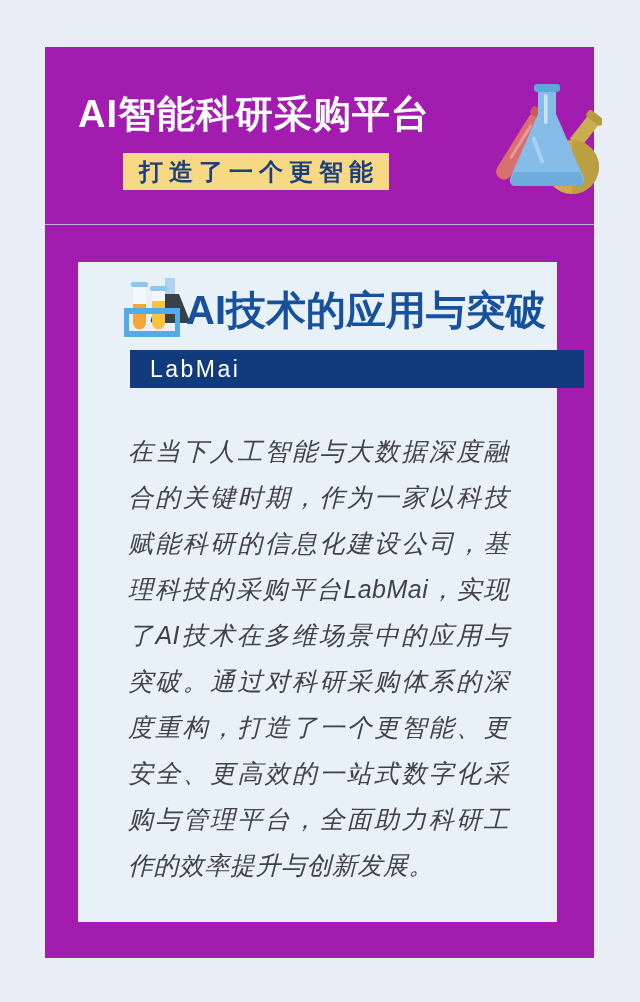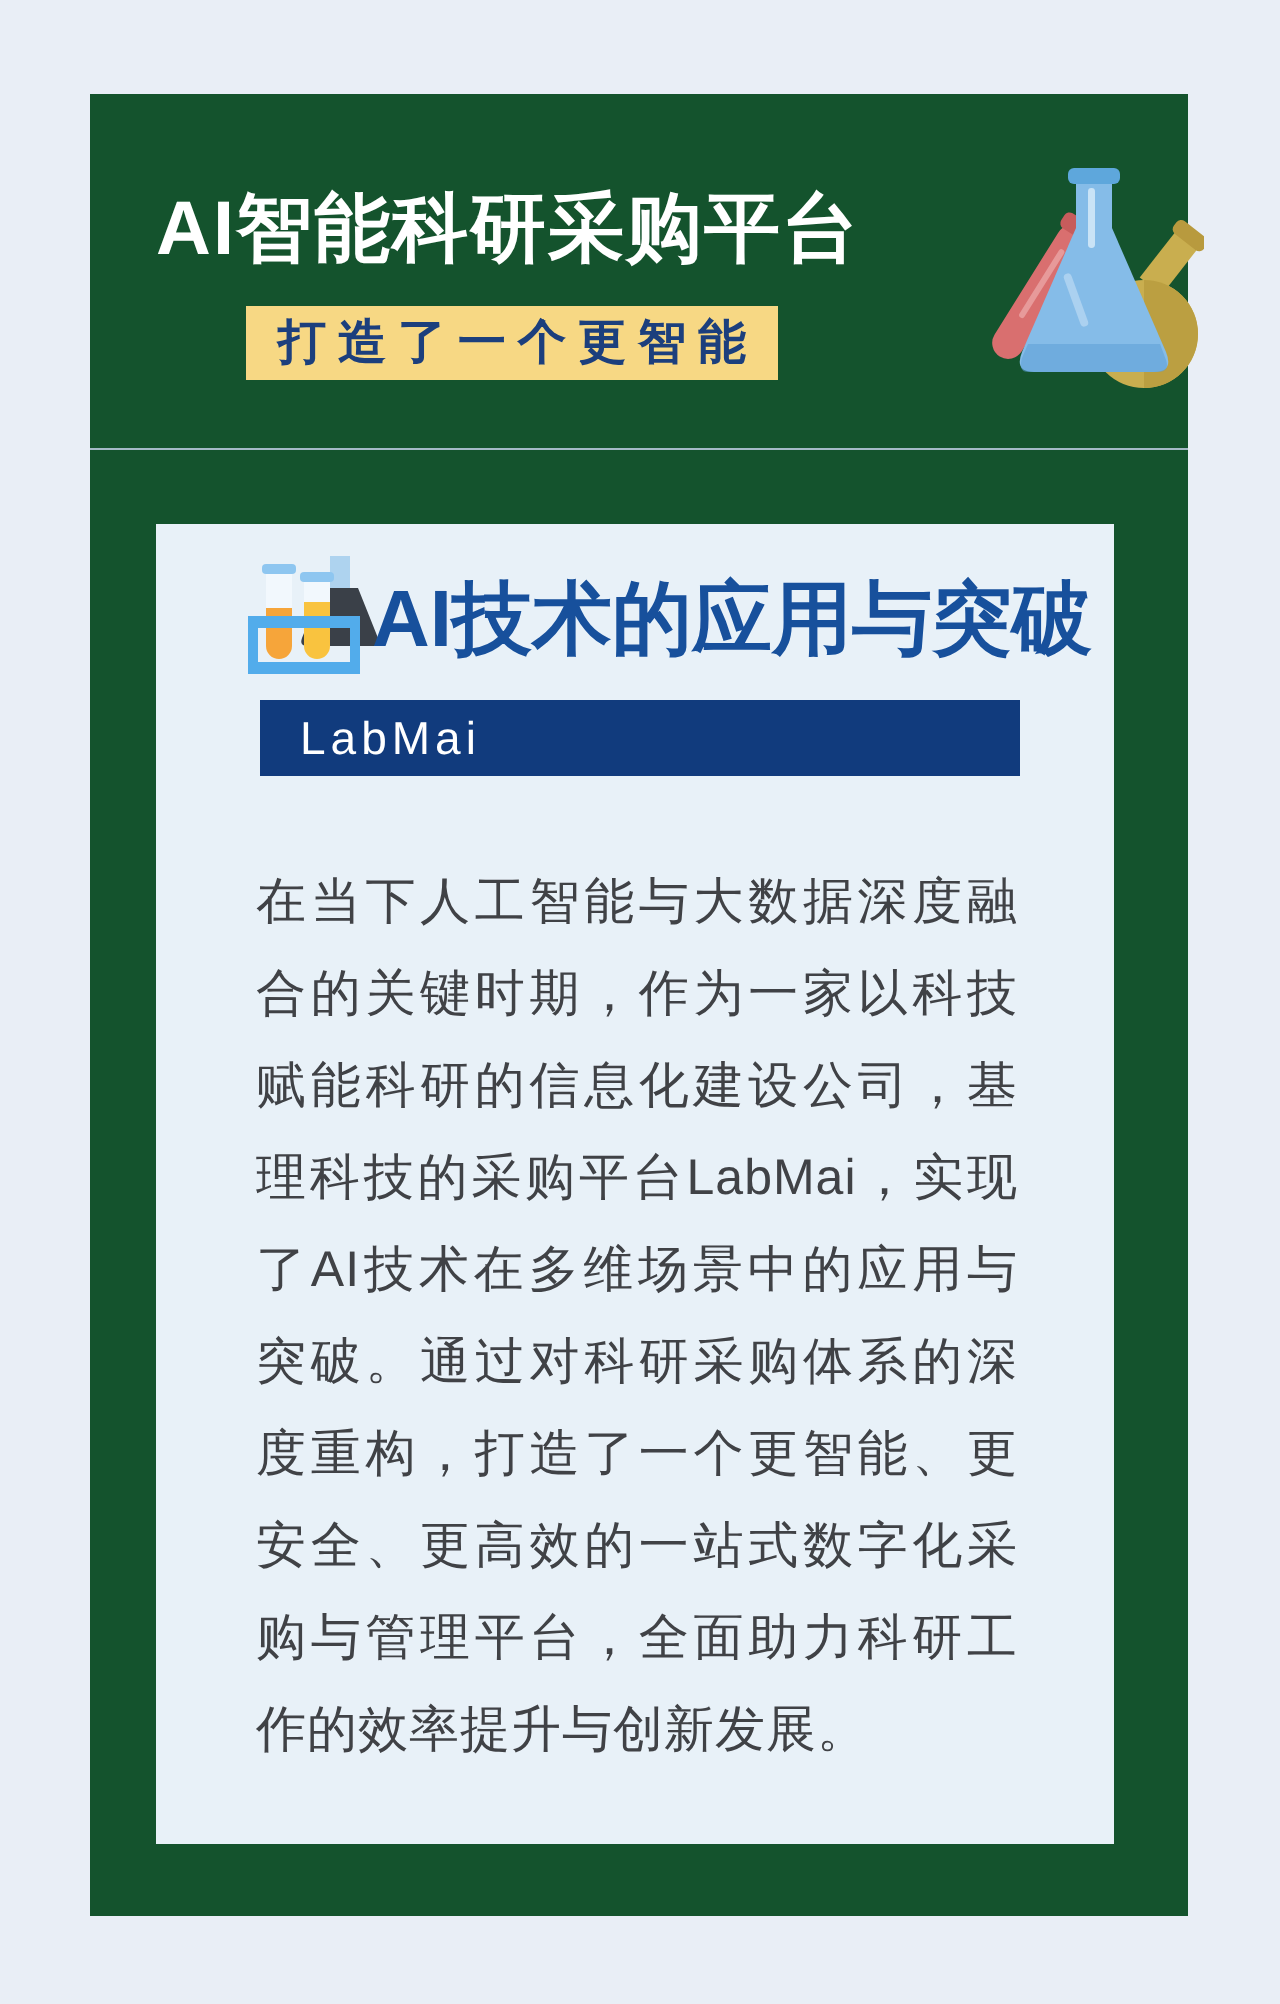--- a/index.html
+++ b/index.html
@@ -9,21 +9,21 @@
     background: #e9eef6;
     width: 640px;
     height: 1002px;
     position: relative;
     overflow: hidden;
   }
   .container {
     position: absolute;
     left: 45px; top: 47px;
     width: 549px; height: 911px;
-    background: #14532d;
+    background: #a21caf;
   }
   
   .page-title {
     position: absolute;
     left: 33px; top: 42px;
     color: #ffffff;
     font-size: 38px;
     font-weight: bold;
     letter-spacing: 1px;
     white-space: nowrap;
@@ -68,39 +68,40 @@
     left: 108px; top: 31px;
     color: #17509c;
     font-size: 40px;
     font-weight: bold;
     line-height: 34px;
     white-space: nowrap;
   }
   .badge-bar {
     position: absolute;
     left: 52px; top: 88px;
-    width: 380px; height: 38px;
+    width: 454px; height: 38px;
     background: #113b7d;
     color: #ffffff;
     font-size: 23px;
     letter-spacing: 2.5px;
     display: flex;
     align-items: center;
     padding-left: 20px;
   }
   .body-text {
     position: absolute;
     left: 50px; top: 166px;
     width: 381px;
     color: #404246;
     font-size: 25px;
     line-height: 46px;
     text-align: justify;
     text-justify: inter-ideograph;
     letter-spacing: 0.5px;
+    font-style: italic;
   }
 </style>
 </head>
 <body>
 
 <div class="container">
 
   <div class="page-title">AI智能科研采购平台</div>
   <div class="tagline">打造了一个更智能</div>
 

